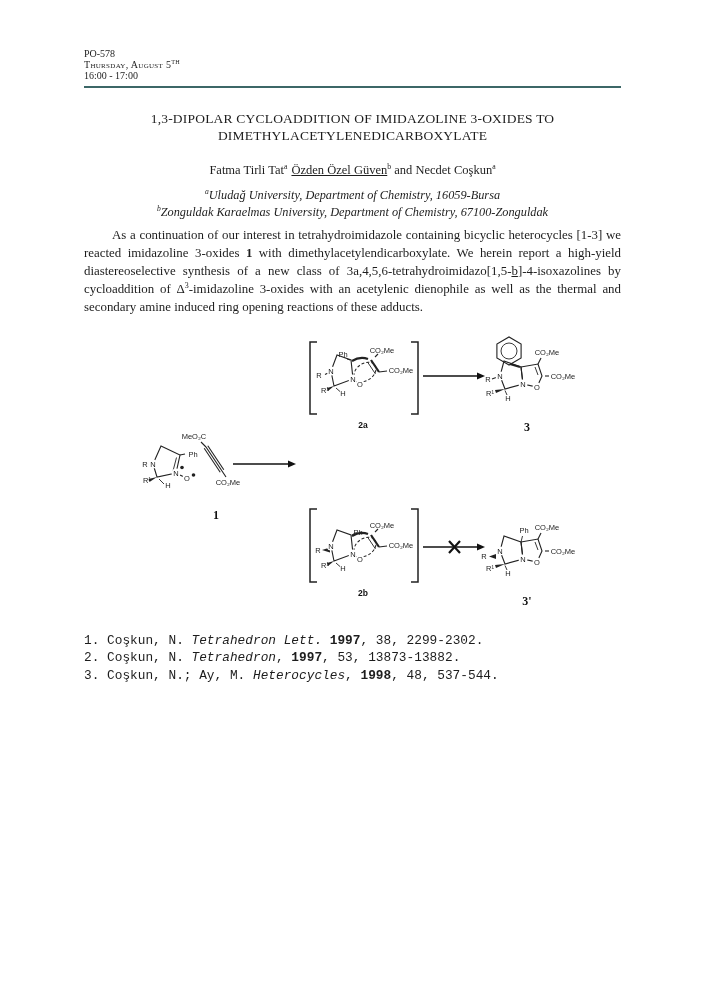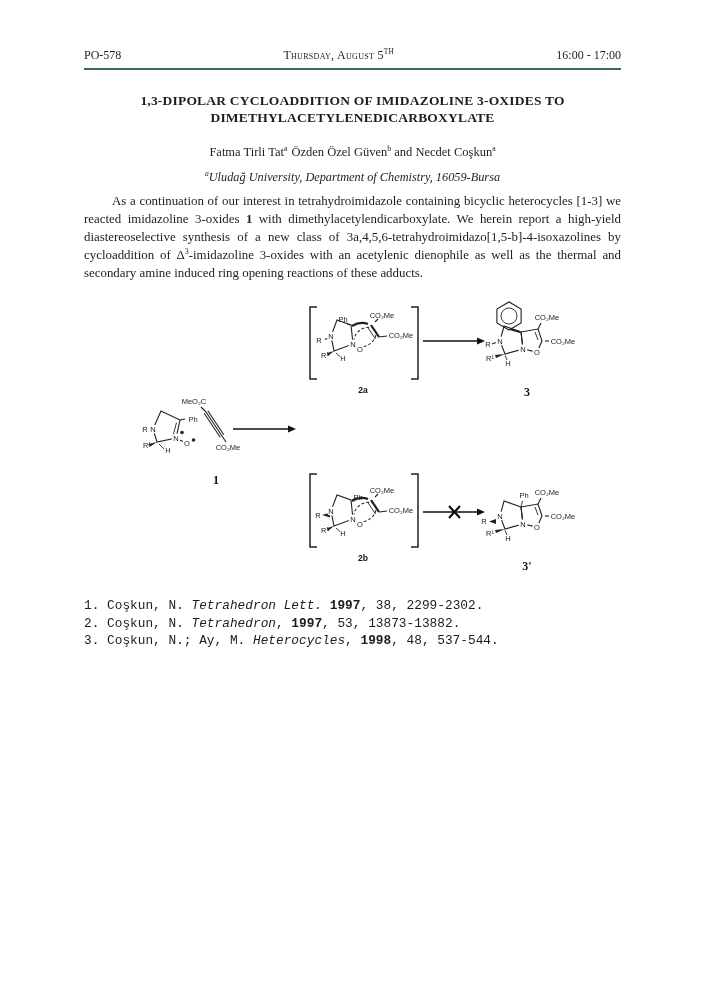--- a/index.html
+++ b/index.html
@@ -8,27 +8,27 @@
     width:704px;height:996px;
     background:#ffffff;
     font-family:"Liberation Serif", serif;
     color:#1d1d1d;
     margin:0 auto;
     overflow:hidden;
     box-sizing:border-box;
     padding-top:48px;
   }
   .content{width:537px;margin-left:84px;}
-  .hdr{display:flex;justify-content:space-between;align-items:baseline;font-size:12px;}
+  .hdr{display:flex;justify-content:space-between;align-items:baseline;font-size:10px;flex-direction:column;}
   .hdr .session{font-variant-caps:small-caps;letter-spacing:0.3px;}
   sup{font-size:62%;vertical-align:super;line-height:0;}
   .rule{border:none;border-top:2px solid #3c6767;margin:5px 0 0 0;}
-  .title{margin-top:22px;text-align:center;font-weight:bold;font-size:13.5px;line-height:17px;letter-spacing:0.2px;}
+  .title{margin-top:22px;text-align:center;font-weight:normal;font-size:13.5px;line-height:17px;letter-spacing:0.2px;}
   .authors{margin-top:19px;text-align:center;font-size:12.5px;}
-  .underline{}
+  .underline{text-decoration:underline;}
   .authors .underline{margin-left:4px;}
   .affils{margin-top:9px;text-align:center;font-size:12.3px;line-height:16.5px;font-style:italic;}
   .abstract{margin-top:6px;font-size:12.9px;line-height:18px;text-align:justify;text-indent:28px;}
   .abstract .b{font-weight:bold;}
   .scheme{position:relative;width:704px;height:300px;margin-top:8px;}
   .scheme svg{display:block;}
   .refs{margin-top:3px;font-size:12.8px;line-height:17.5px;font-family:Liberation Mono, monospace;}
   .refs .it{font-style:italic;}
   .refs .yr{font-weight:bold;}
   
@@ -64,20 +64,21 @@
       <div>1,3-DIPOLAR CYCLOADDITION OF IMIDAZOLINE 3-OXIDES TO</div>
       <div>DIMETHYLACETYLENEDICARBOXYLATE</div>
     </div>
 
     <div class="authors">
       <span>Fatma Tirli Tat</span><sup>a</sup><span class="underline">Özden Özel Güven</span><sup>b</sup><span> and Necdet Coşkun</span><sup>a</sup>
     </div>
 
     <div class="affils">
       <div><sup>a</sup><span>Uludağ University, Department of Chemistry, 16059-Bursa</span></div>
+      <div><sup>b</sup><span>Zonguldak Karaelmas University, Department of Chemistry, 67100-Zonguldak</span></div>
     </div>
 
     <p class="abstract"><span>As a continuation of our interest in tetrahydroimidazole containing bicyclic heterocycles [1-3] we reacted imidazoline 3-oxides </span><span class="b">1</span><span> with dimethylacetylendicarboxylate. We herein report a high-yield diastereoselective synthesis of a new class of 3a,4,5,6-tetrahydroimidazo[1,5-</span><span class="underline">b</span><span>]-4-isoxazolines by cycloaddition of Δ</span><sup>3</sup><span>-imidazoline 3-oxides with an acetylenic dienophile as well as the thermal and secondary amine induced ring opening reactions of these adducts.</span></p>
   </div>
 
   <div class="scheme">
     <svg width="704" height="300" viewBox="0 0 704 300">
 
       <g>
         <polygon class="bond" points="153,135 161,117 180,126 176,144 157,148"></polygon>

